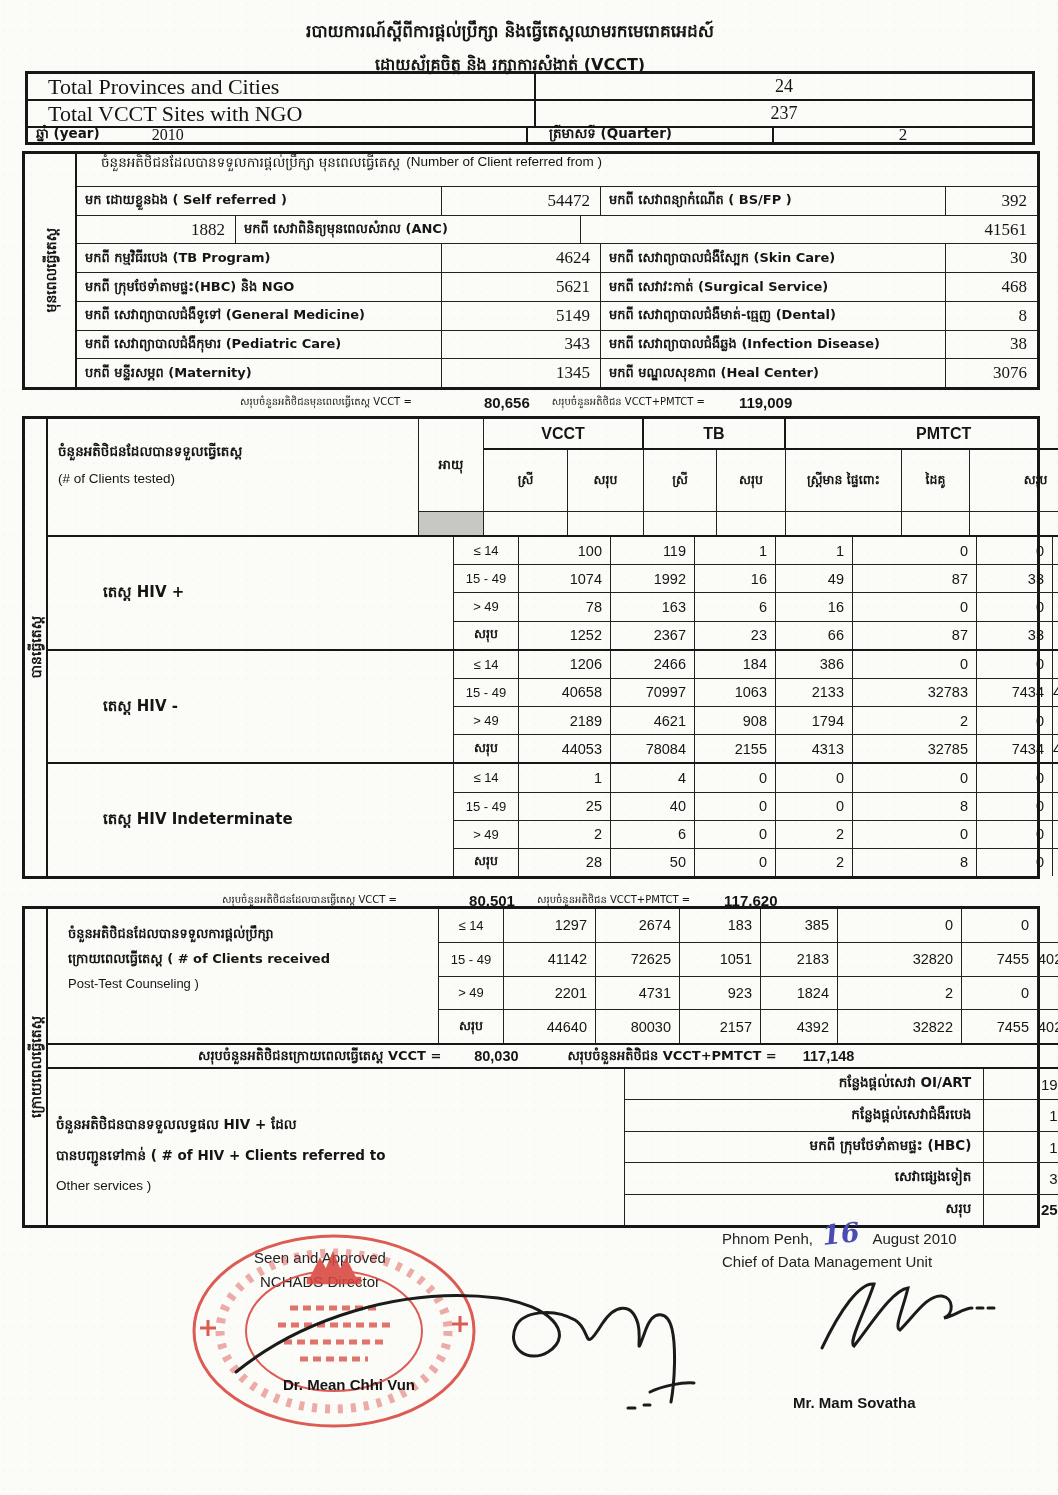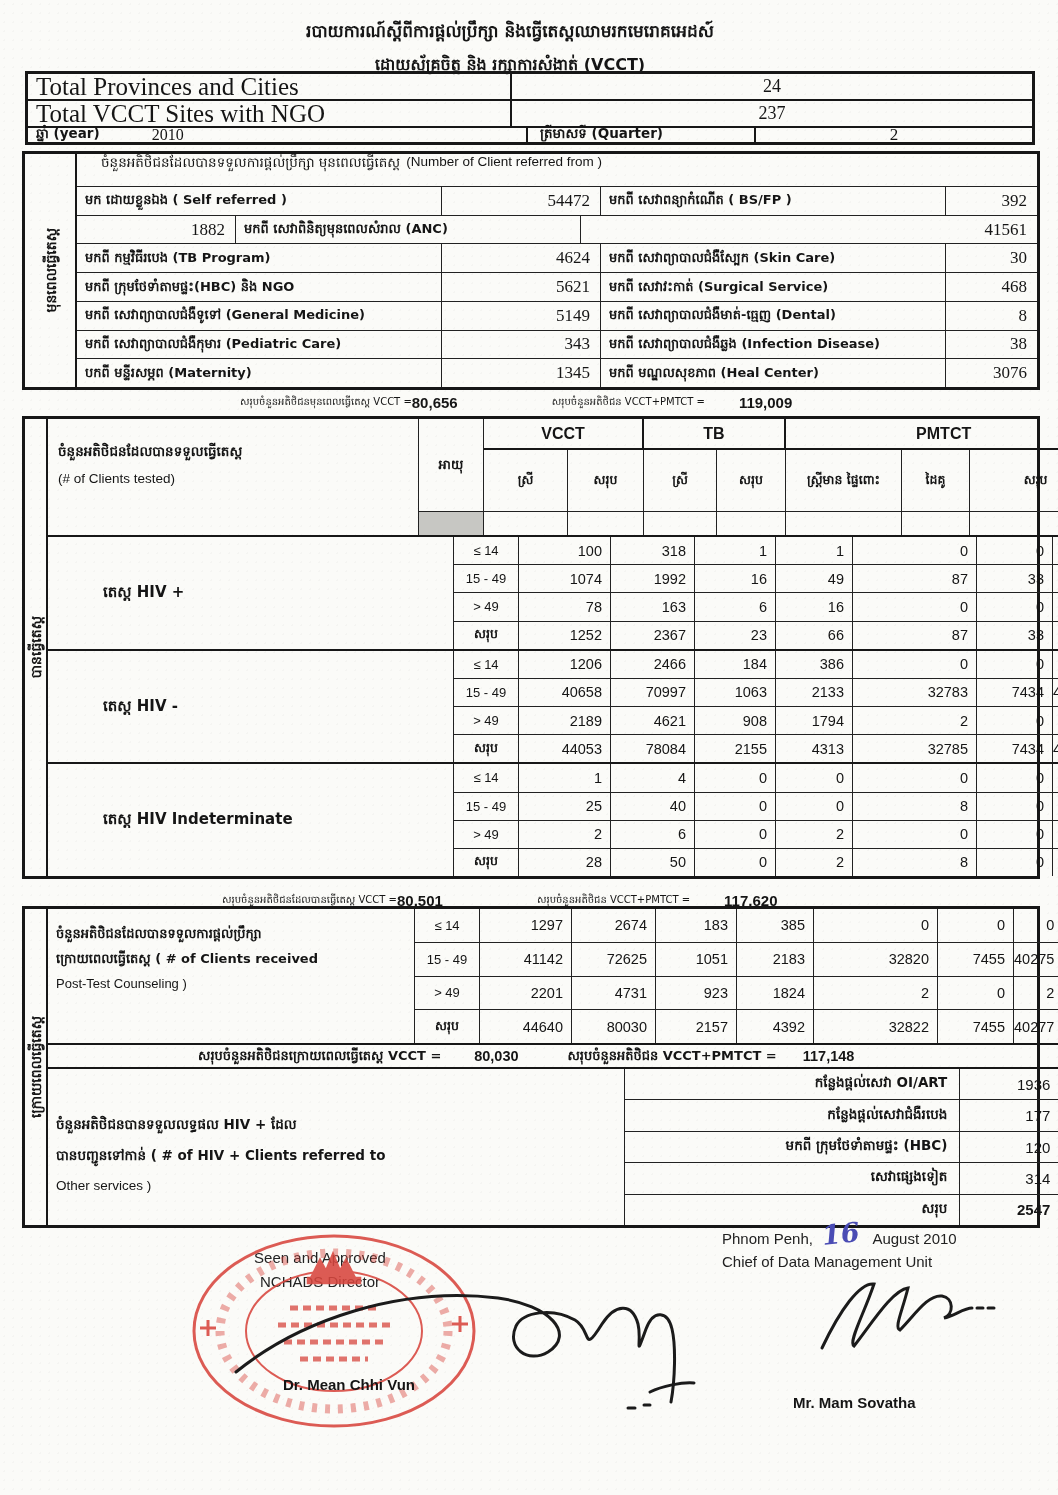--- a/index.html
+++ b/index.html
@@ -12,25 +12,25 @@
 
   
   .ttl{left:0;top:20px;width:1020px;text-align:center;font-weight:bold}
   .ttl .l1{font-size:17px;margin-bottom:9px}
   .ttl .l2{font-size:16px}
 
   
   .htbl{left:25px;top:71px;width:1010px;border:3px solid #171717;box-sizing:border-box;background:transparent}
   .hrow{display:flex;height:25px;border-bottom:2px solid #171717;align-items:stretch}
   .hrow:last-child{border-bottom:none;height:14px}
-  .hl{width:466px;border-right:2px solid #171717;padding:1px 8px;font-size:25px;display:flex;align-items:center}
+  .hl{width:466px;border-right:2px solid #171717;padding:1px 20px;font-size:22px;display:flex;align-items:center}
   .hv{flex:1;display:flex;align-items:center;justify-content:center;font-size:18px}
   .hy{width:482px;border-right:2px solid #171717;display:flex;align-items:center;padding:0 8px;font-size:13.5px;font-weight:bold}
   .hy .yv{font-family:"Liberation Serif",serif;font-weight:normal;font-size:16px;margin-left:52px}
-  .hq{width:202px;border-right:2px solid #171717;display:flex;align-items:center;padding:0 12px;font-size:13.5px;font-weight:bold}
+  .hq{width:202px;border-right:2px solid #171717;display:flex;align-items:center;padding:0 21px;font-size:13.5px;font-weight:bold}
   .hqv{flex:1;display:flex;align-items:center;justify-content:center;font-size:17px}
 
   
   .box{border:3px solid #171717;box-sizing:border-box;display:flex}
   .side{width:50px;border-right:2px solid #171717;display:flex;align-items:center;justify-content:center}
   .side span{writing-mode:vertical-rl;transform:rotate(180deg);font-weight:bold;font-size:14px}
 
   
   .box1{left:22px;top:151px;width:1018px;height:239px}
   .s1{flex:1;display:flex;flex-direction:column}
@@ -42,21 +42,21 @@
   .cv1{width:138px;border-right:1px solid #222;display:flex;align-items:center;justify-content:flex-end;padding:0 10px;font-size:17px}
   .cl2{width:328px;border-right:1px solid #222;display:flex;align-items:center;padding:0 8px;font-size:13px;font-weight:bold}
   .cv2{flex:1;display:flex;align-items:center;justify-content:flex-end;padding:0 10px;font-size:17px}
 
   
   .sum{display:flex;align-items:center;height:24px;font-weight:bold}
   .sum .lab{font-size:10px;font-weight:normal}
   .sum .val{font-family:"Liberation Sans",sans-serif;font-size:15px;font-weight:bold}
   .sumabs{left:22px;width:1018px}
   .sl1{margin-left:218px}
-  .sv1{width:118px;text-align:left}
+  .sv1{width:118px;text-align:right}
   .sl2{margin-left:22px}
   .sv2{margin-left:34px}
 
   
   .box2{left:22px;top:416px;width:1018px;height:463px}
   .t2{flex:1;display:flex;flex-direction:column}
   .t2h{height:116px;display:flex;border-bottom:2px solid #171717}
   .t2lab{width:350px;border-right:1px solid #222;padding:24px 10px 0;font-size:13.5px}
   .t2lab .k{font-weight:bold;display:block;margin-bottom:8px}
   .t2lab .e{font-family:"Liberation Sans",sans-serif;display:block}
@@ -81,21 +81,21 @@
   .drow{flex:1;display:flex;border-bottom:1px solid #222}
   .drow:last-child{border-bottom:none}
   .dc{display:flex;align-items:center;justify-content:flex-end;padding:0 8px 0 0;border-right:1px solid #222;font-family:"Liberation Sans",sans-serif;font-size:14.5px}
   .ca{width:64px;justify-content:center;padding:0;font-size:13px;border-right:1px solid #222;display:flex;align-items:center;font-family:"Liberation Sans",sans-serif}
   .ca.kmz{font-weight:bold;font-size:12.5px}
 
   
   .box3{left:22px;top:906px;width:1018px;height:322px}
   .b3r{flex:1;display:flex;flex-direction:column}
   .t3{height:134px;display:flex;border-bottom:2px solid #171717}
-  .t3lab{width:350px;border-right:1px solid #222;padding:12px 8px 0;font-size:13px;line-height:25px}
+  .t3lab{width:350px;border-right:1px solid #222;padding:12px 20px 0;font-size:13px;line-height:25px}
   .t3lab .k{font-weight:bold}
   .t3rows{flex:1;display:flex;flex-direction:column}
   .sumband{height:22px;border-bottom:2px solid #171717;display:flex;align-items:center}
   .sumband .lab{font-size:13px;font-weight:bold}
   .sumband .val{font-family:"Liberation Sans",sans-serif;font-size:14.5px;font-weight:bold}
   .p1{margin-left:150px}.p2{width:110px;text-align:center}.p3{margin-left:16px}.p4{margin-left:26px}
   .t4{flex:1;display:flex}
   .t4lab{width:558px;border-right:1px solid #222;padding:40px 10px 0 8px;font-size:13.5px;line-height:30px}
   .t4lab .k{font-weight:bold}
   .t4rows{flex:1;display:flex;flex-direction:column}
@@ -247,21 +247,21 @@
       </div>
 
       <div class="sec" style="flex:1">
         <div class="seclab">
             <span class="km">តេស្ដ HIV +</span>
           </div>
         <div class="secrows">
           <div class="drow">
             <div class="dc ca">≤ 14</div>
             <div class="dc w0">100</div>
-            <div class="dc w1">318</div>
+            <div class="dc w1">119</div>
             <div class="dc w2">1</div>
             <div class="dc w3">1</div>
             <div class="dc w4">0</div>
             <div class="dc w5">0</div>
             <div class="dc w6">0</div>
           </div>
           <div class="drow">
             <div class="dc ca">15 - 49</div>
             <div class="dc w0">1074</div>
             <div class="dc w1">1992</div>

